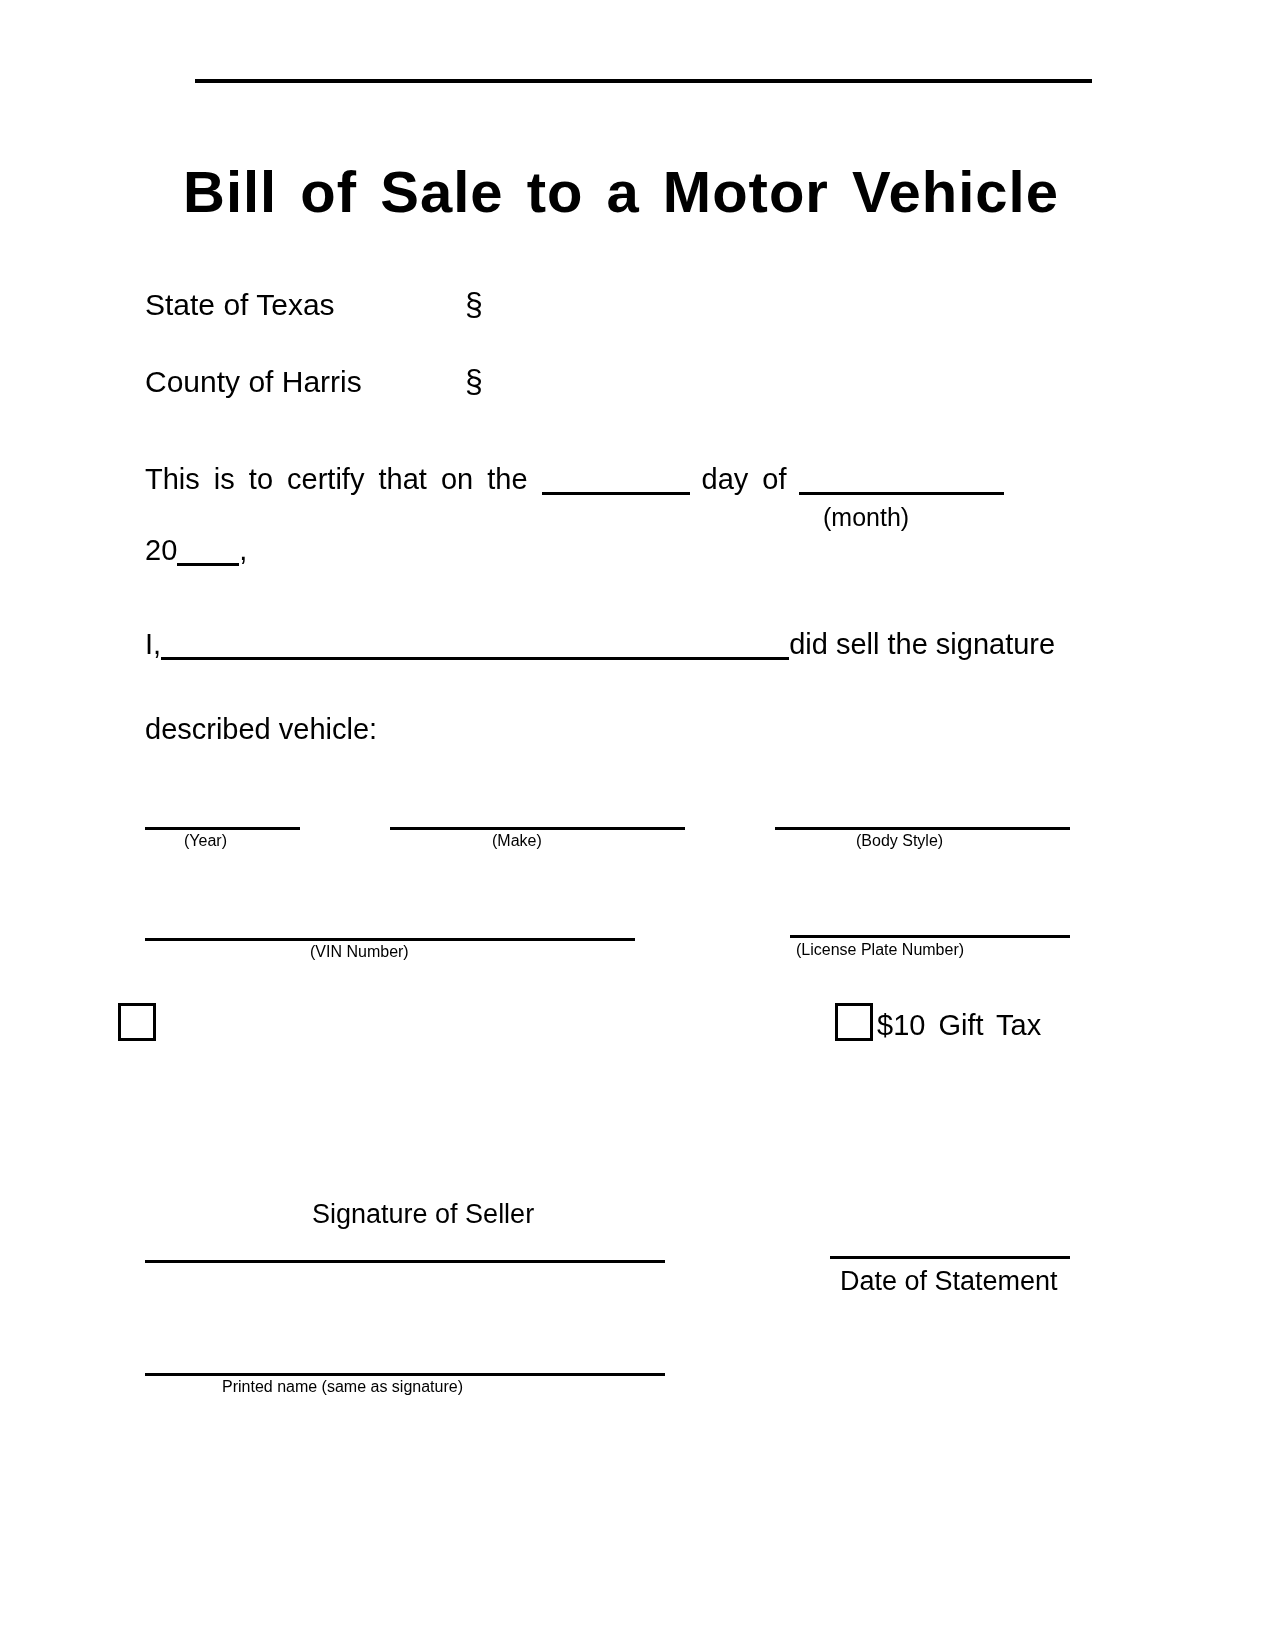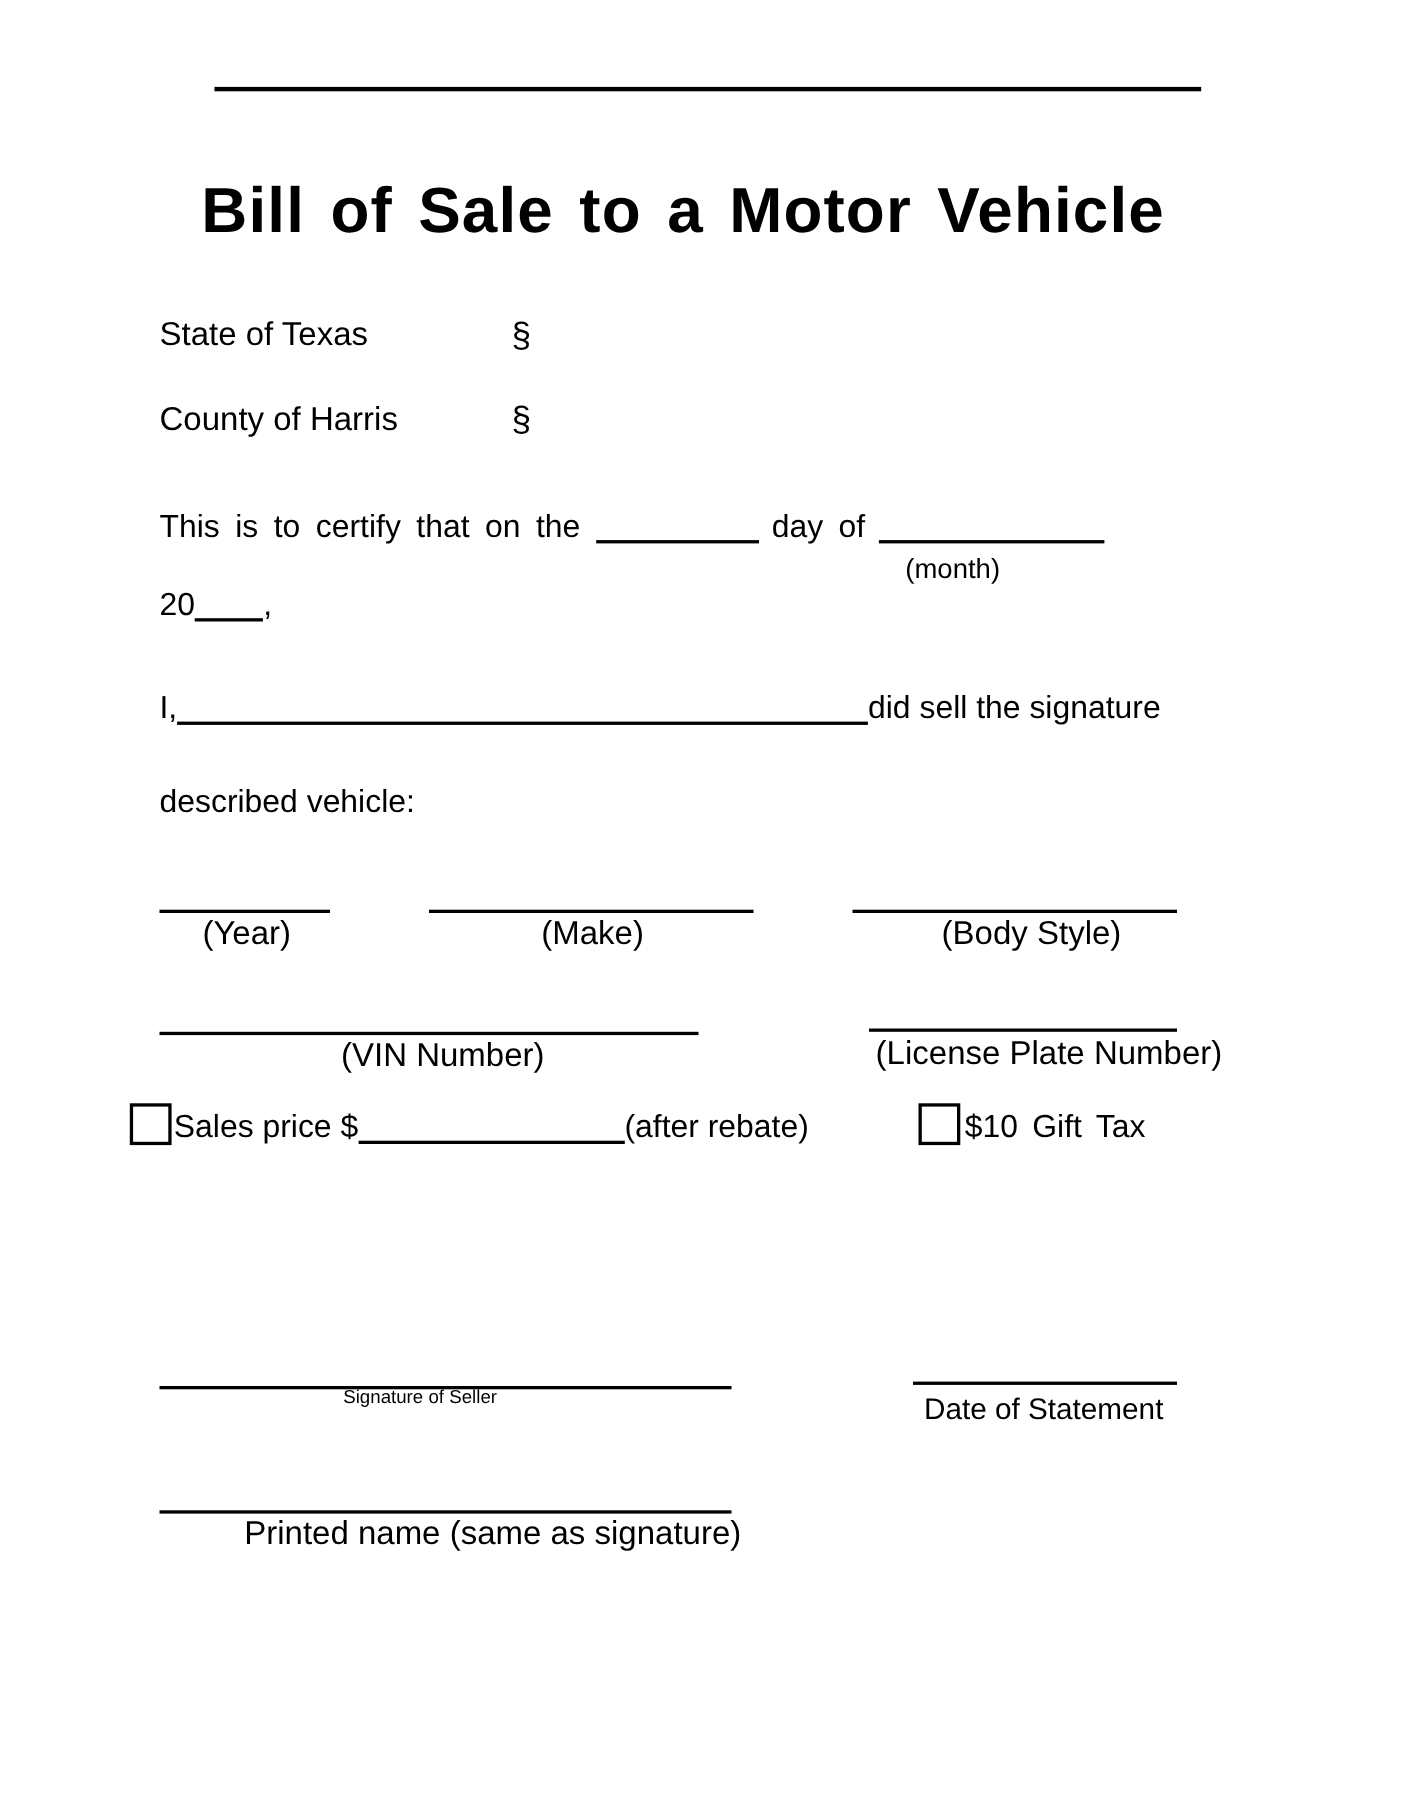--- a/index.html
+++ b/index.html
@@ -16,21 +16,21 @@
   .title {
     position:absolute;
     left:183px; top:158px;
     font-size:58px;
     font-weight:700;
     letter-spacing:1px;
     word-spacing:6px;
     white-space:pre;
   }
   .bodytext { font-size:29px; white-space:nowrap; }
-  .caption { font-size:30px; white-space:nowrap; }
+  .caption { font-size:16px; white-space:nowrap; }
   .jur-line { position:absolute; left:145px; width:420px; font-size:30px; }
   .section-sym { position:absolute; left:320px; top:-2px; font-size:32px; }
   .blank {
     display:inline-block;
     border-bottom:3px solid #000;
     height:1em;
     margin-bottom:-6px;
     vertical-align:baseline;
   }
   .justified { word-spacing:6px; }
@@ -84,30 +84,27 @@
   <div class="abs caption" style="left:492px; top:832px;">(Make)</div>
   <div class="abs caption" style="left:856px; top:832px;">(Body Style)</div>
 
   <div class="rule" style="left:145px; top:938px; width:490px; height:3px;"></div>
   <div class="rule" style="left:790px; top:935px; width:280px; height:3px;"></div>
 
   <div class="abs caption" style="left:310px; top:943px;">(VIN Number)</div>
   <div class="abs caption" style="left:796px; top:941px;">(License Plate Number)</div>
 
   <div class="checkbox" style="left:118px; top:1003px;"></div>
-  <div class="abs bodytext" style="left:158px; top:1009px;">
-    <span>Sales price $</span><span class="blank" style="width:242px;"></span><span>(after rebate)</span>
-  </div>
 
   <div class="checkbox" style="left:835px; top:1003px;"></div>
   <div class="abs bodytext" style="left:877px; top:1009px; word-spacing:5px;">$10 Gift Tax</div>
 
 
   <div class="rule" style="left:145px; top:1260px; width:520px; height:3px;"></div>
-  <div class="abs caption" style="left:312px; top:1260px; font-size:17px;">Signature of Seller</div>
+  <div class="abs caption" style="left:312px; top:1199px; font-size:27px;">Signature of Seller</div>
 
   <div class="rule" style="left:830px; top:1256px; width:240px; height:3px;"></div>
   <div class="abs caption" style="left:840px; top:1266px; font-size:27px;">Date of Statement</div>
 
   <div class="rule" style="left:145px; top:1373px; width:520px; height:3px;"></div>
   <div class="abs caption" style="left:222px; top:1378px;">Printed name (same as signature)</div>
 
 </div>
 
 </body></html>

